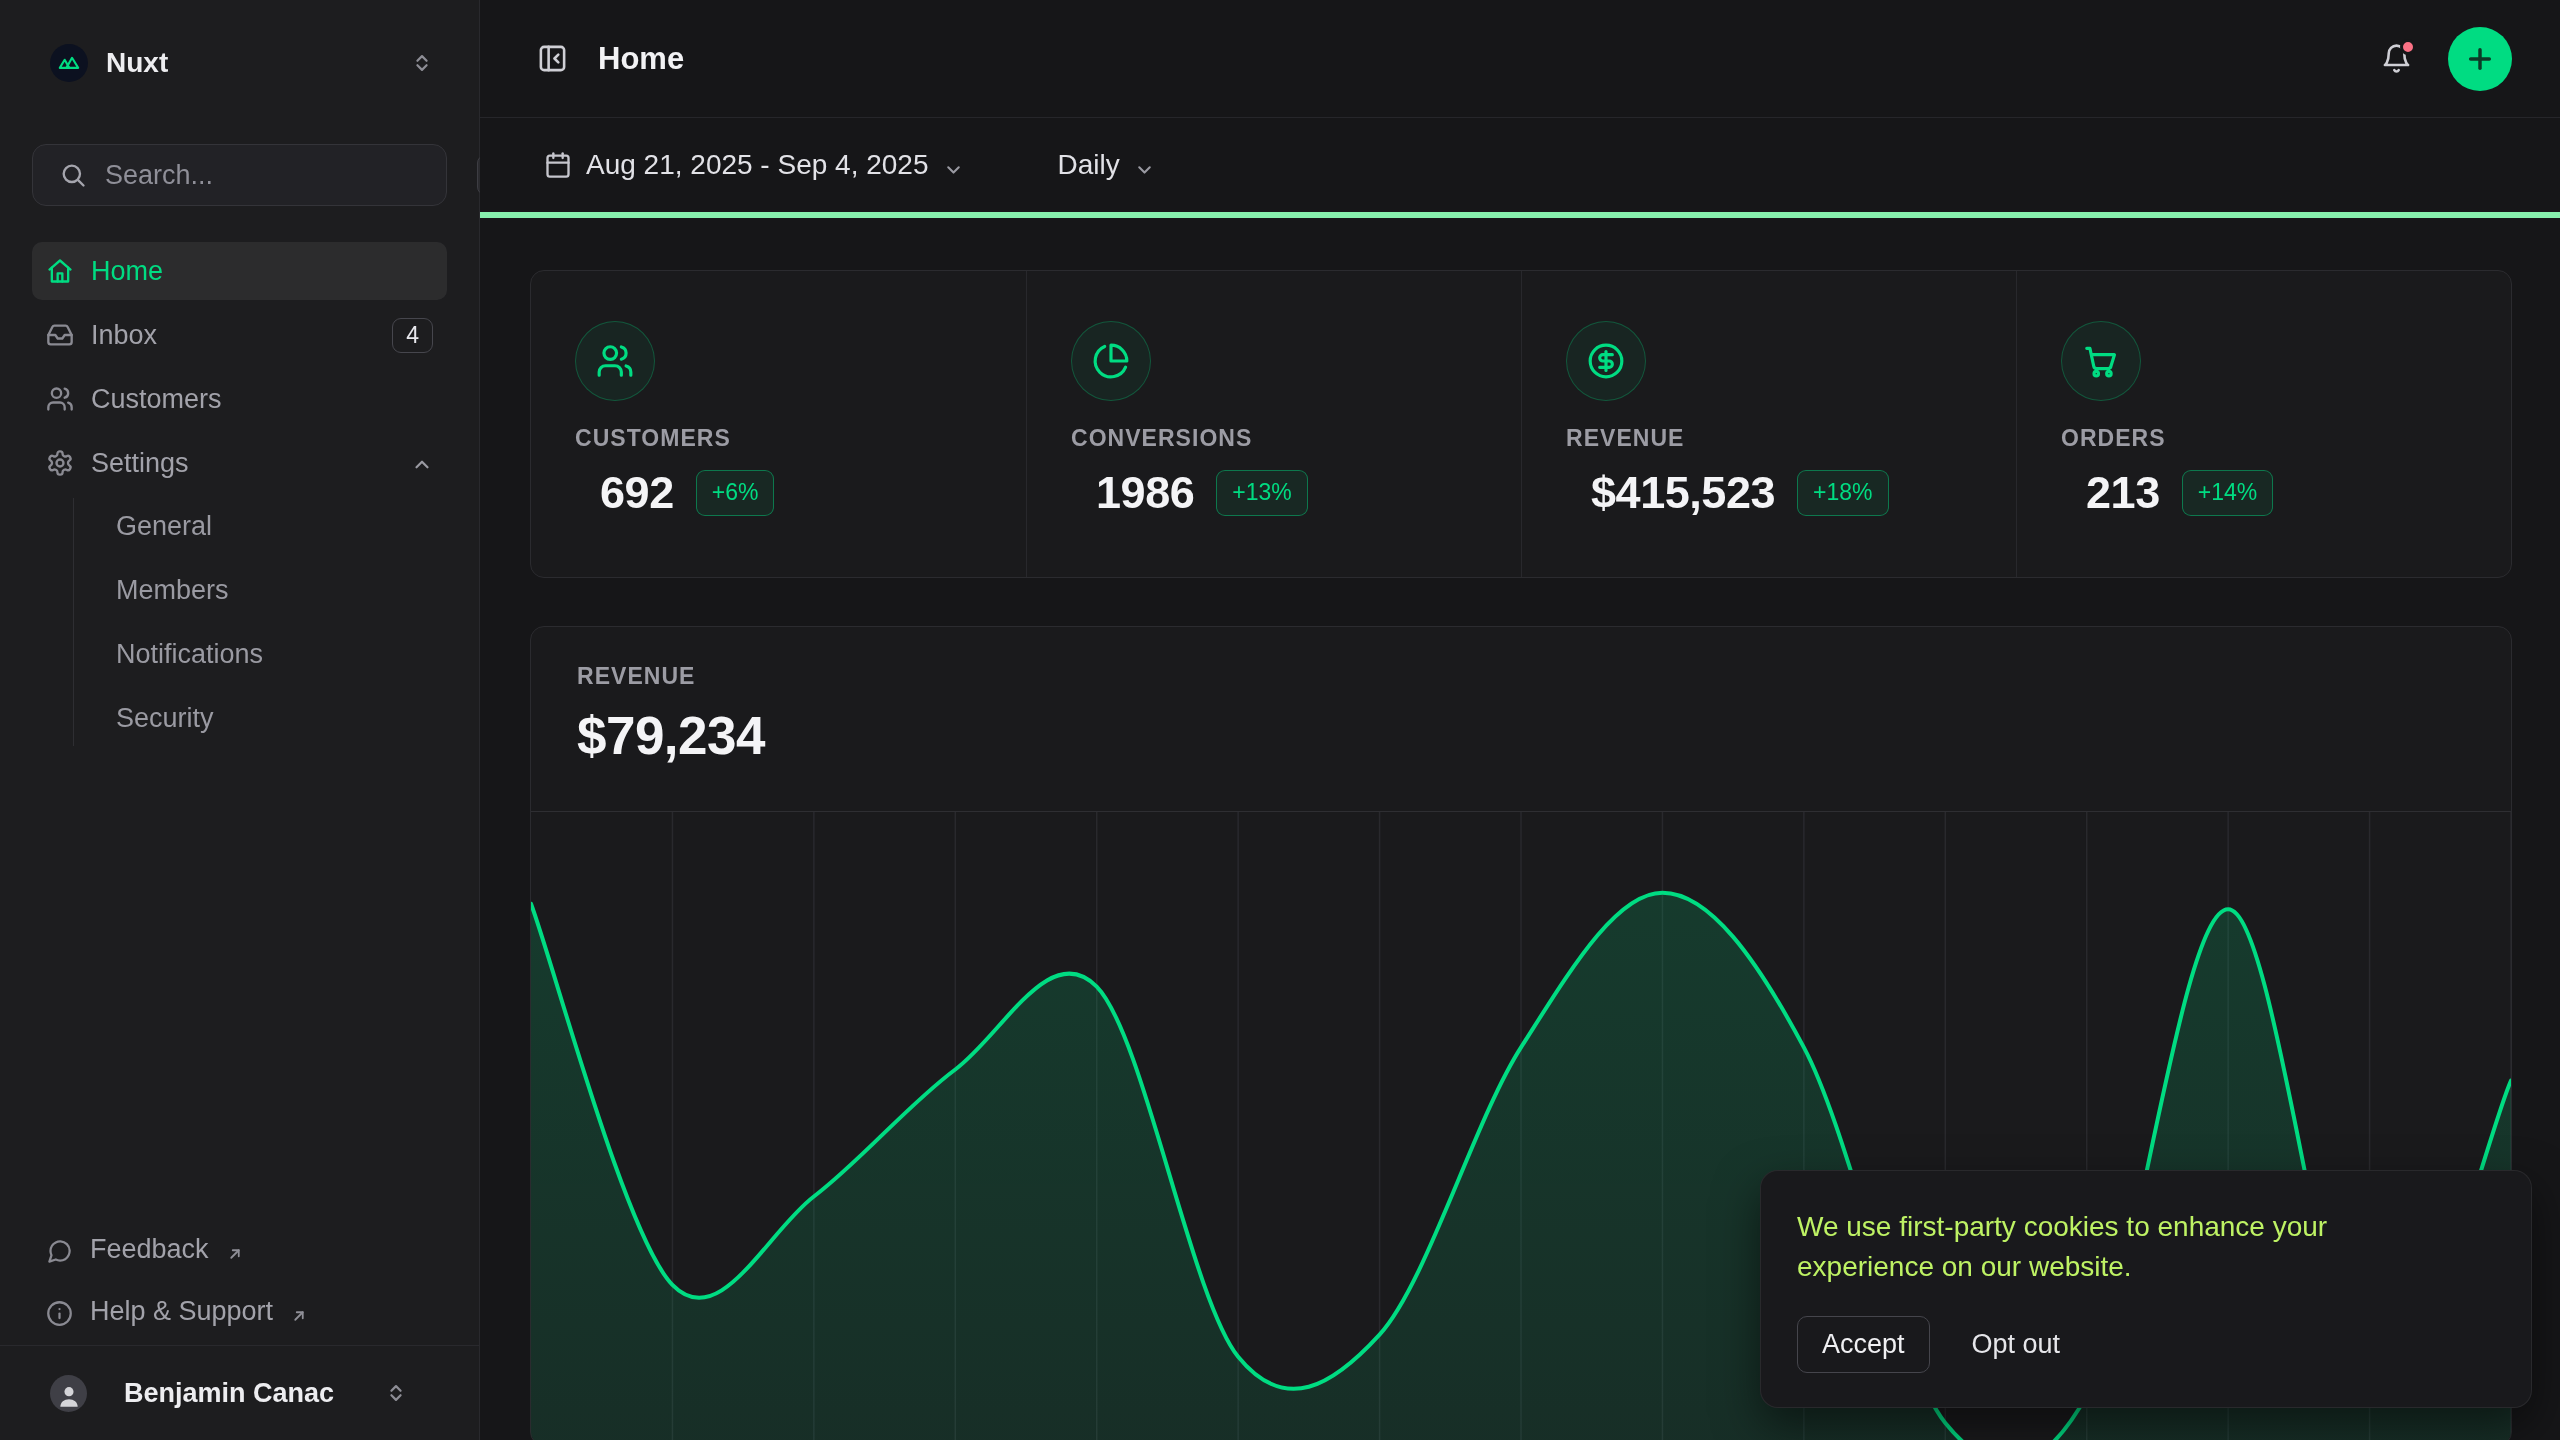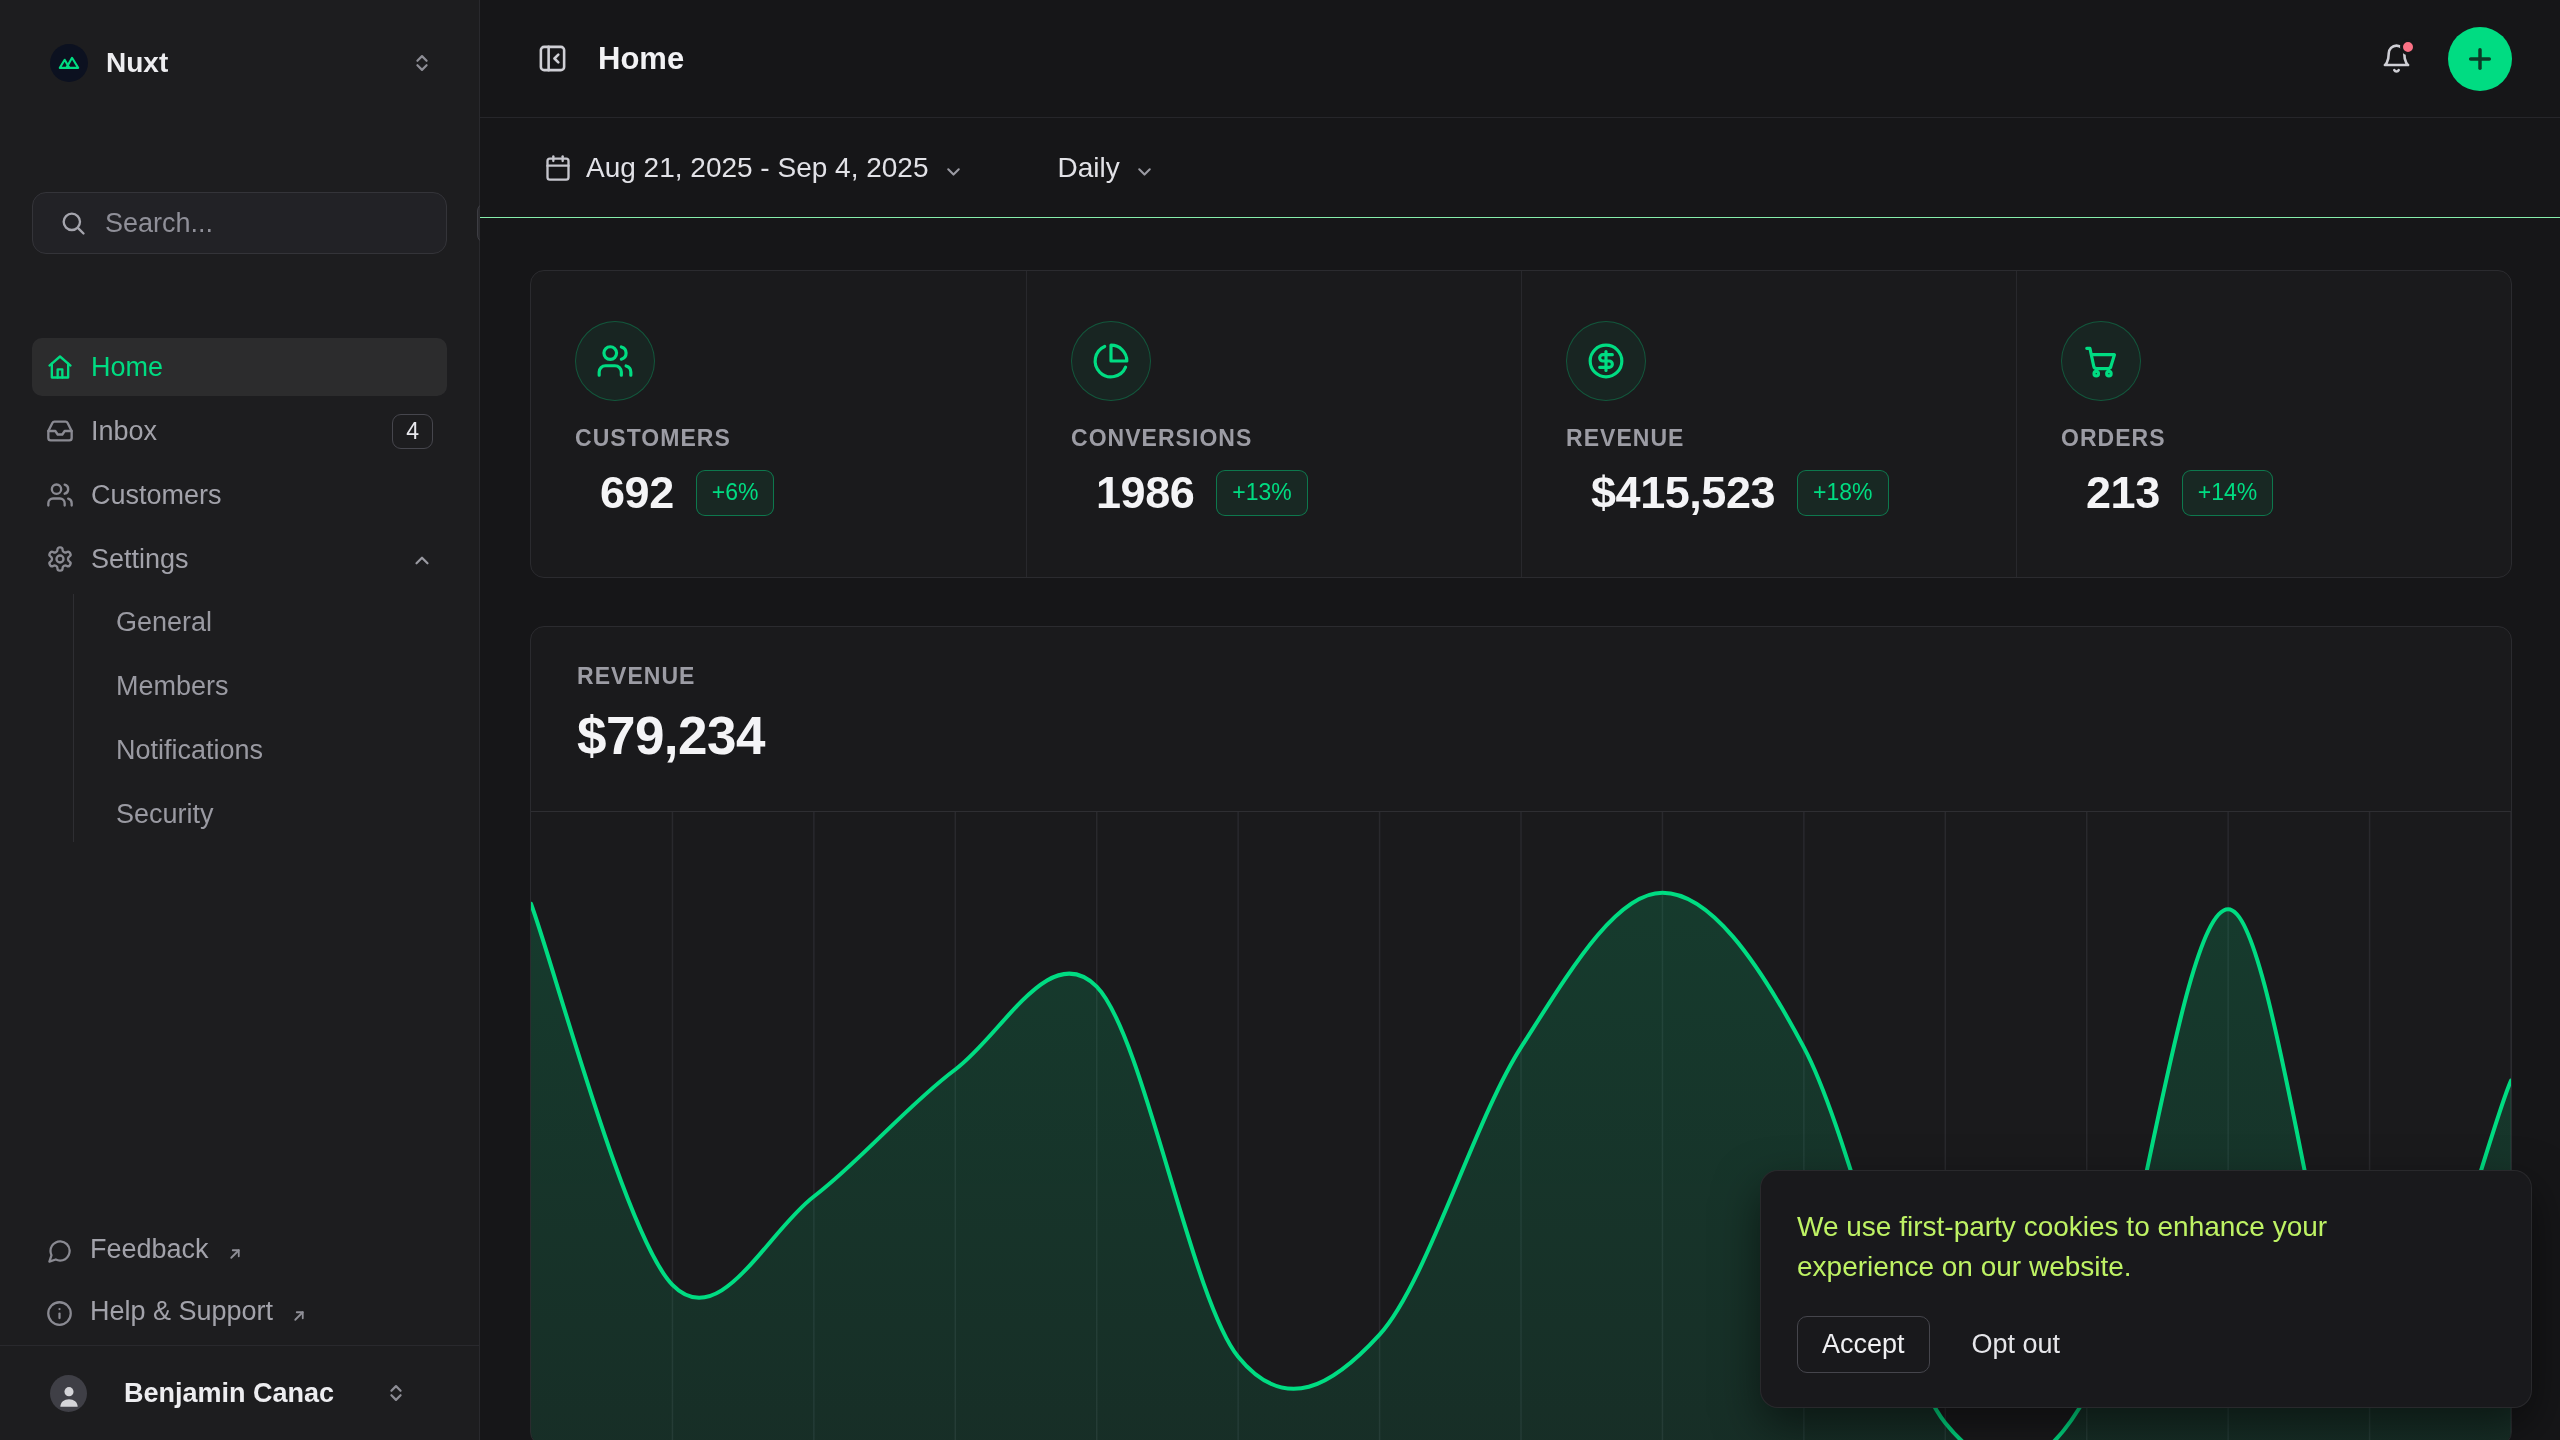--- a/index.html
+++ b/index.html
@@ -9,21 +9,21 @@
     font-family:"Liberation Sans","DejaVu Sans",sans-serif;
     color:#f2f2f4;
     position:relative;
   }
   #app { display:flex; width:2560px; height:1440px; }
 
   
   .sidebar {
     width:480px; min-width:480px; background:#1d1d1f;
     border-right:1px solid #29292d;
-    display:flex; flex-direction:column; padding:0 32px;gap:48px;
+    display:flex; flex-direction:column; padding:0 32px;
   }
   .ws-btn {
     margin-top:34px; height:58px; display:flex; align-items:center;
     gap:18px; padding:0 14px 0 18px; border-radius:12px; cursor:pointer;
   }
   .ws-logo {
     width:38px; height:38px; border-radius:50%; background:#0c1120;
     display:flex; align-items:center; justify-content:center; flex:none;
   }
   .ws-logo svg { width:26px; height:26px; }
@@ -121,21 +121,21 @@
     border-radius:50%; background:#fb7185; border:3px solid #161618;
   }
   .plus-btn {
     width:64px; height:64px; border-radius:50%; background:#00dc82;
     display:flex; align-items:center; justify-content:center; cursor:pointer;
     border:none;
   }
   .plus-btn svg { width:32px; height:32px; color:#0c3b27; }
 
   .toolbar {
-    height:100px; border-bottom:1px solid #86efac; flex:none;
+    height:100px; border-bottom:6px solid #86efac; flex:none;
     display:flex; align-items:center; padding:0 52px; gap:70px;
   }
   .ghost-btn {
     display:flex; align-items:center; gap:14px; cursor:pointer;
     font-size:28px; font-weight:500; color:#e2e2e7;
     padding:10px 12px; border-radius:10px;
   }
   .ghost-btn .gicon { width:28px; height:28px; color:#c6c6cd; flex:none; }
   .ghost-btn .gicon svg { width:100%; height:100%; }
   .chev-sm { width:21px; height:21px; color:#9a9aa2; }

